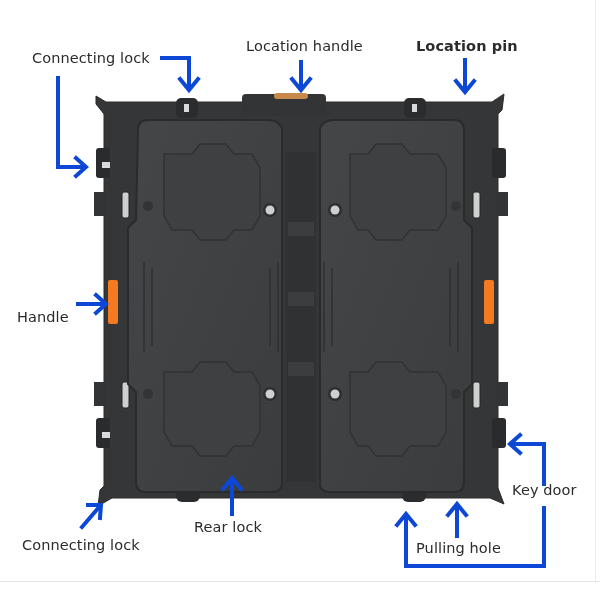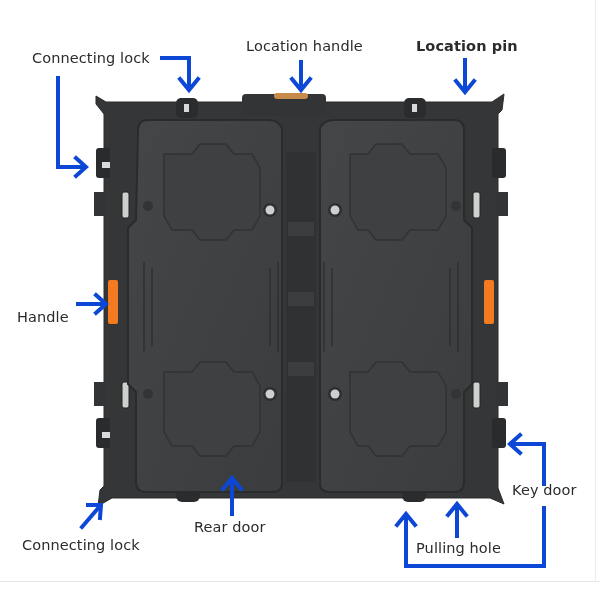--- a/index.html
+++ b/index.html
@@ -135,15 +135,15 @@
     <path d="M457 536 L457 506"></path>
     <path d="M448 515 L457 504 L466 515"></path>
   </g>
 </svg>
 
 <div class="label" style="left:32px; top:50px;">Connecting lock</div>
 <div class="label" style="left:246px; top:38px;">Location handle</div>
 <div class="label" style="left:416px; top:38px;font-weight:bold;">Location pin</div>
 <div class="label" style="left:17px; top:309px;">Handle</div>
 <div class="label" style="left:22px; top:537px;">Connecting lock</div>
-<div class="label" style="left:194px; top:519px;">Rear door</div>
+<div class="label" style="left:194px; top:519px;">Rear lock</div>
 <div class="label" style="left:512px; top:482px;">Key door</div>
 <div class="label" style="left:416px; top:540px;">Pulling hole</div>
 
 </body></html>

